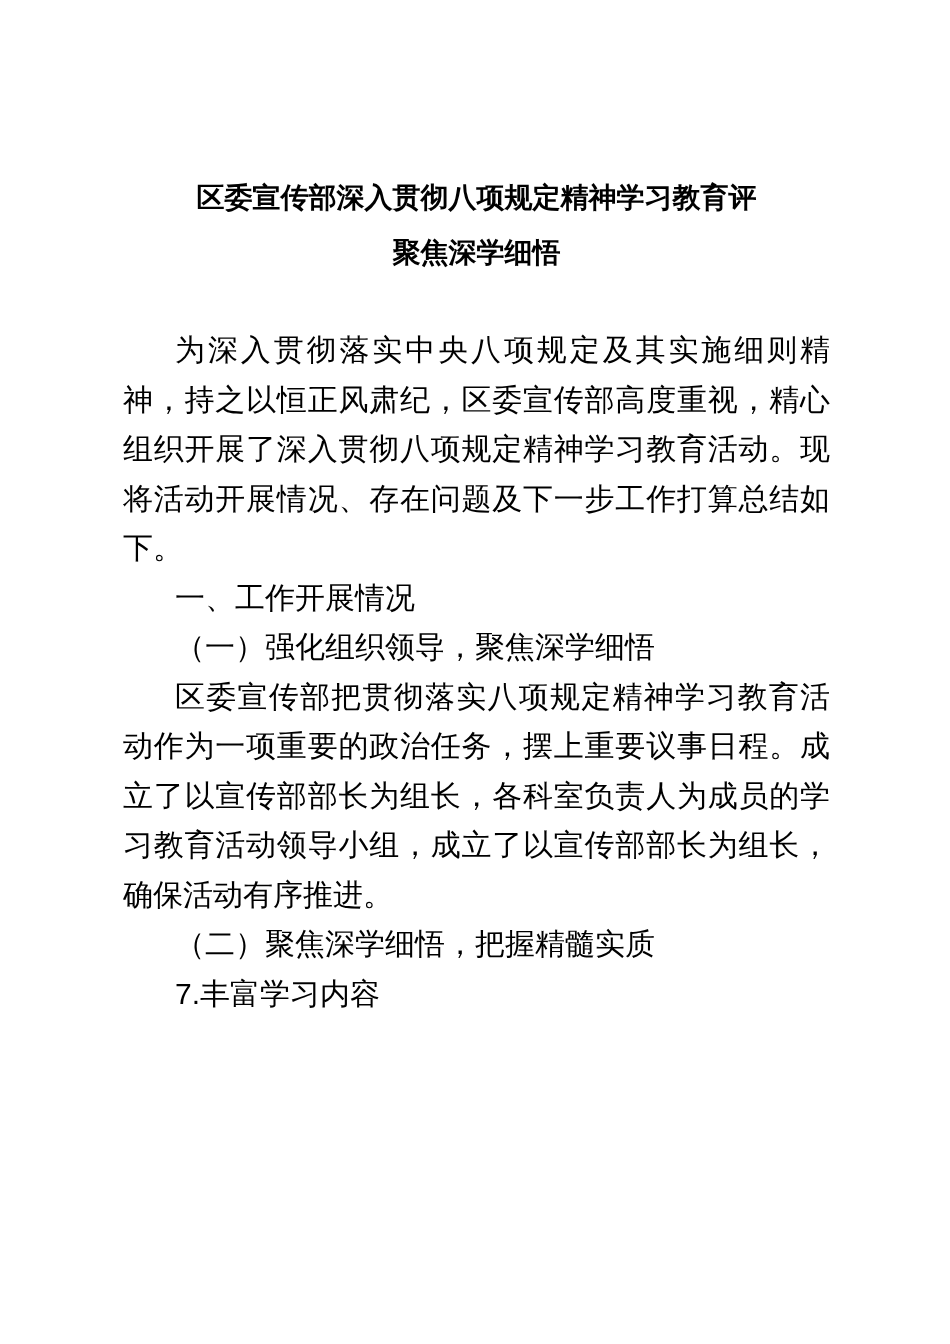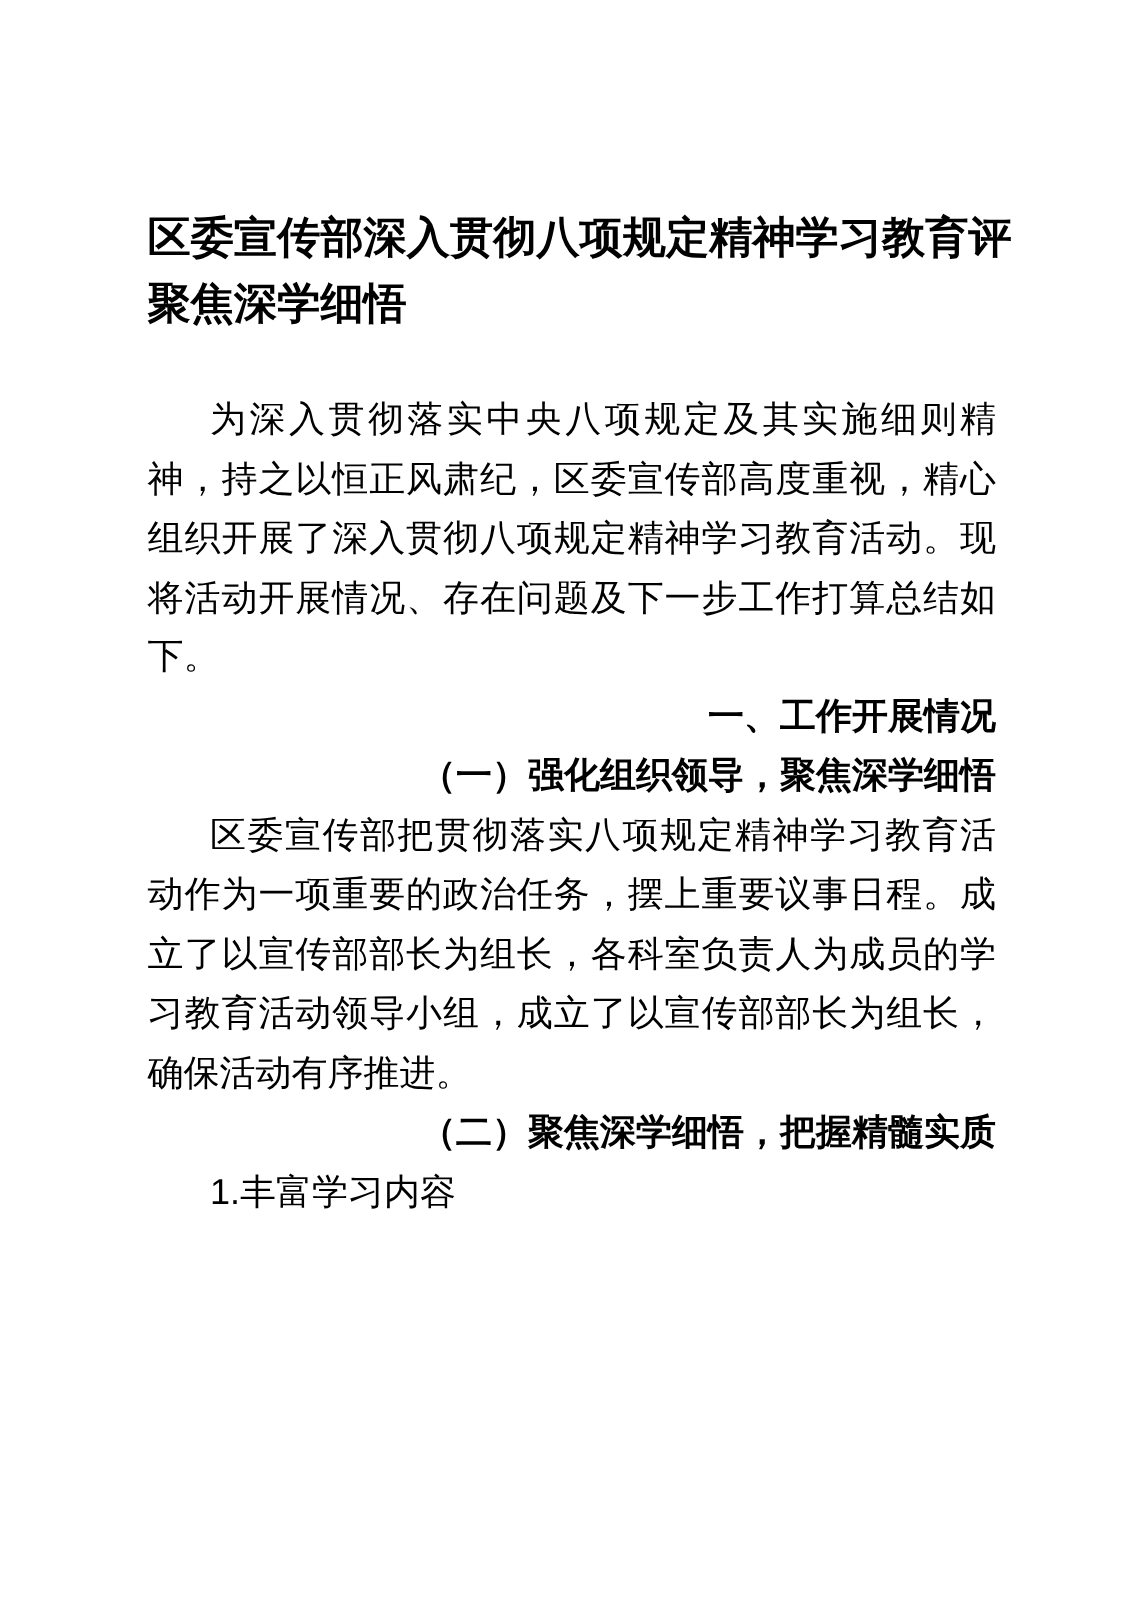--- a/index.html
+++ b/index.html
@@ -13,21 +13,22 @@
     height: 1344px;
     background: #ffffff;
     color: #000000;
     font-family: "Liberation Sans", sans-serif;
     overflow: hidden;
     box-sizing: border-box;
   }
   .doc-title {
     margin: 0 120px 0 123px;
     padding-top: 170px;
-    font-size: 36px;
+    text-align: center;
+    font-size: 28px;
     font-weight: 700;
     line-height: 55px;
     letter-spacing: 0;
   }
   .doc-title .title-line {
     white-space: nowrap;
   }
   .doc-body {
     margin: 45px 120px 0 123px;
   }
@@ -35,22 +36,22 @@
     margin: 0;
     font-size: 30px;
     line-height: 49.5px;
     text-align: justify;
     text-justify: inter-ideograph;
     text-indent: 52px;
     letter-spacing: 0;
     word-break: break-all;
   }
   .doc-body p.heading {
-    font-weight: 700;
-    text-align: right;
+    font-weight: 400;
+    text-align: left;
   }
 </style>
 </head>
 <body>
 
 <div class="page">
 
   <h1 class="doc-title">
     <div class="title-line">区委宣传部深入贯彻八项规定精神学习教育评</div>
     <div class="title-line">聚焦深学细悟</div>
@@ -61,16 +62,16 @@
 
     <p class="heading">一、工作开展情况</p>
 
     <p class="heading">（一）强化组织领导，聚焦深学细悟</p>
 
     <p>区委宣传部把贯彻落实八项规定精神学习教育活动作为一项重要的政治任务，摆上重要议事日程。成立了以宣传部部长为组长，各科室负责人为成员的学习教育活动领导小组，成立了以宣传部部长为组长，确保活动有序推进。</p>
 
 
     <p class="heading">（二）聚焦深学细悟，把握精髓实质</p>
 
-    <p>1.丰富学习内容</p>
+    <p>7.丰富学习内容</p>
   </div>
 
 </div>
 
 </body></html>

